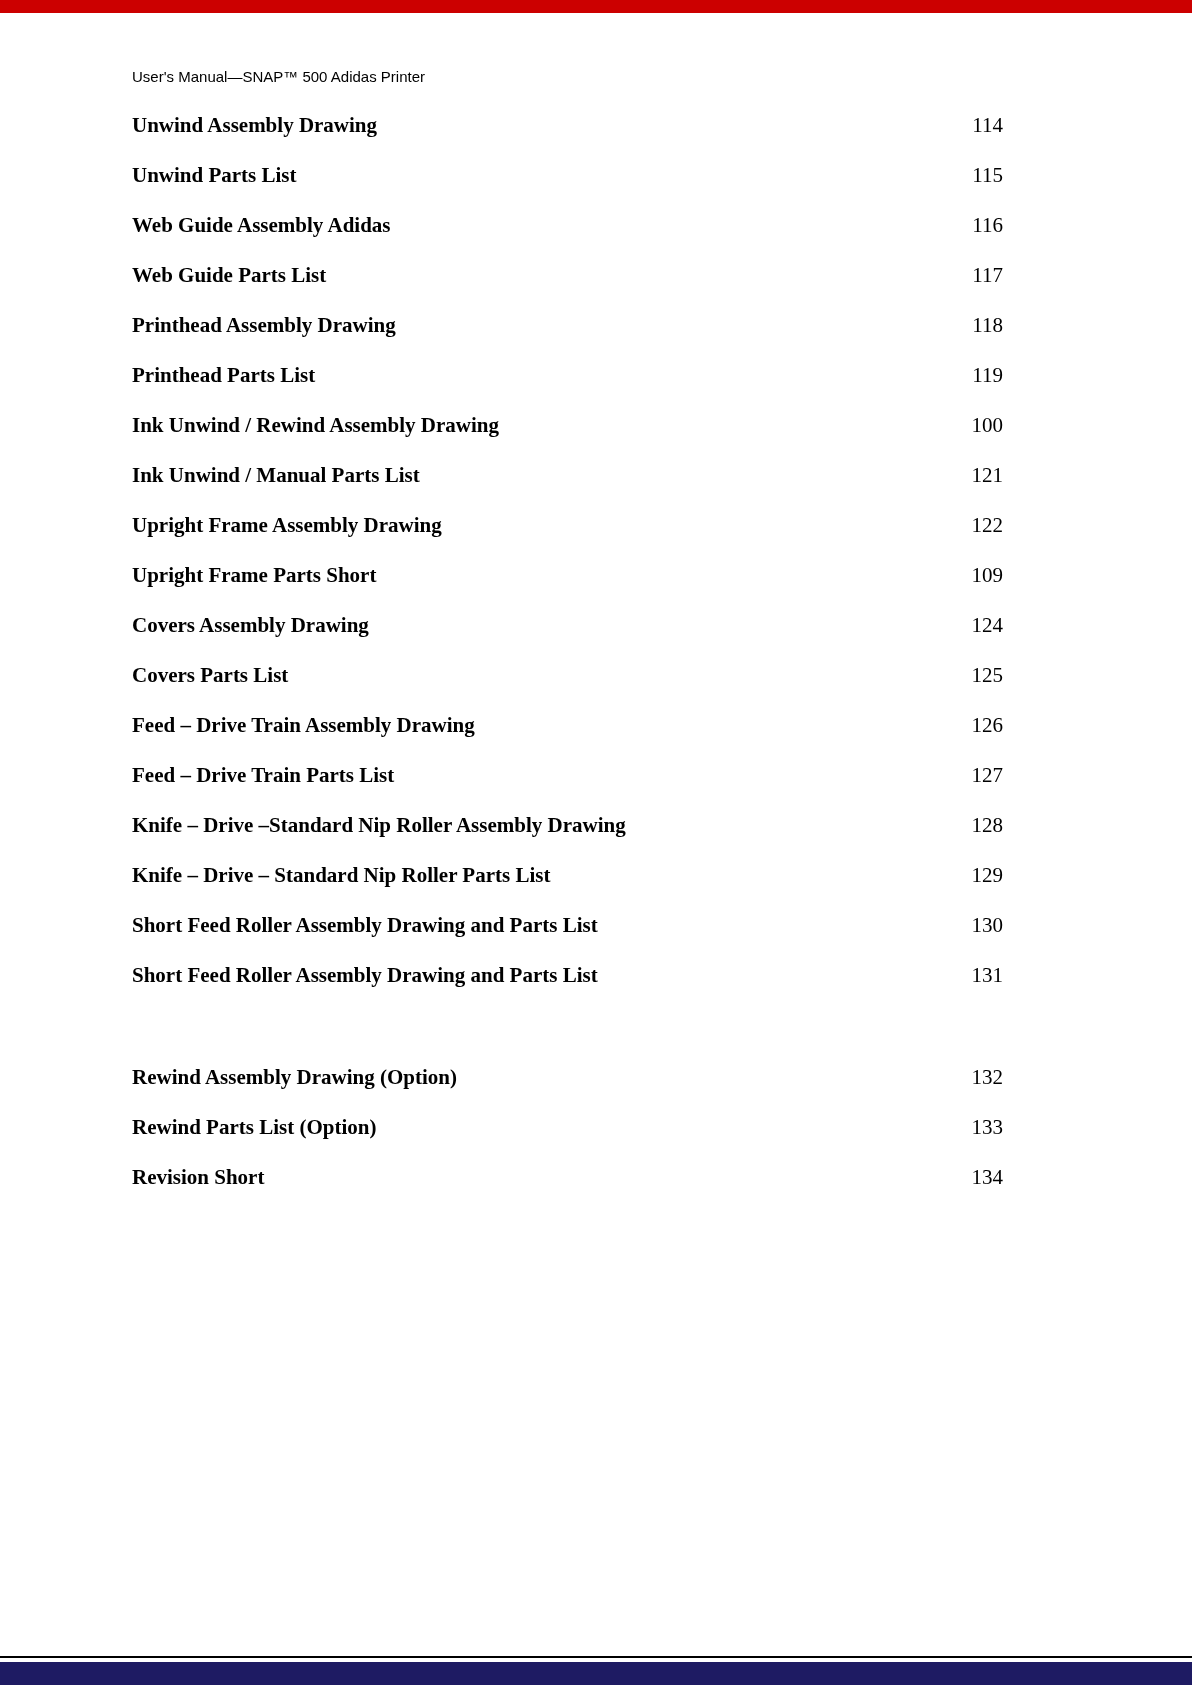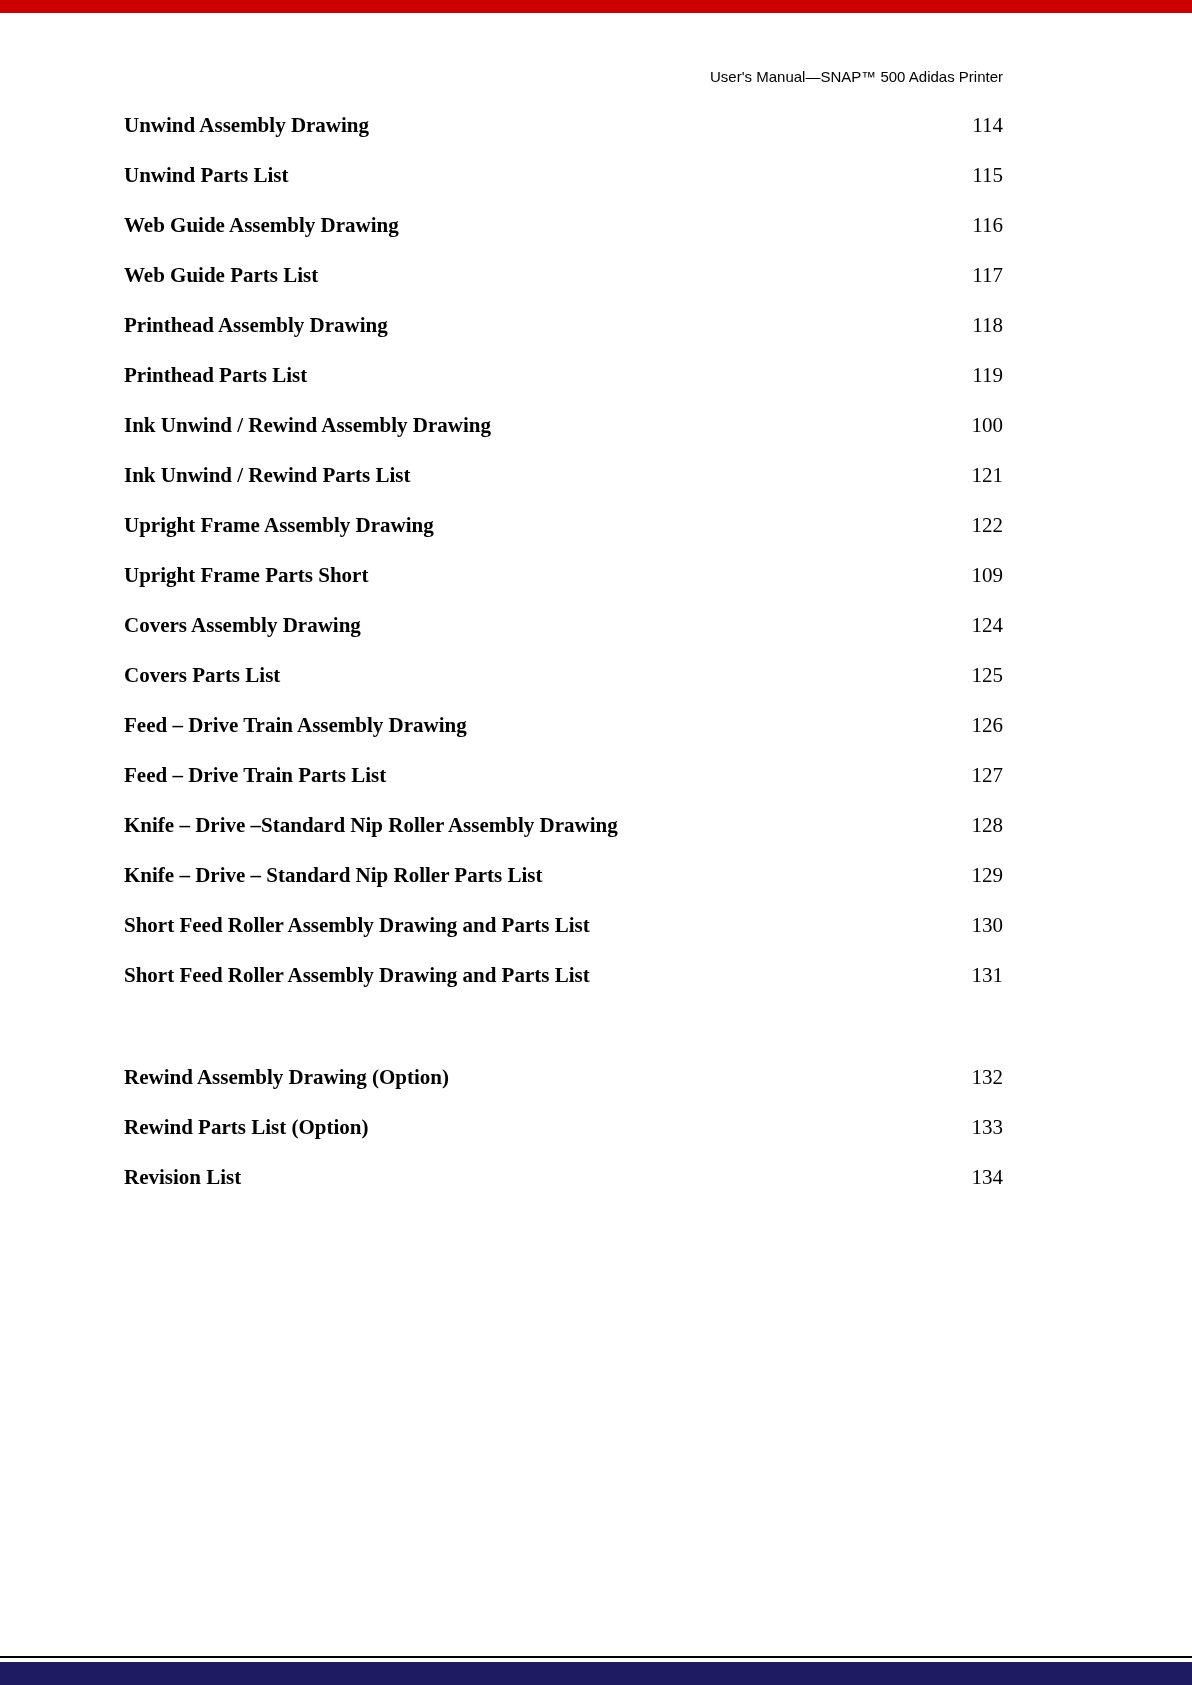--- a/index.html
+++ b/index.html
@@ -32,23 +32,22 @@
   .bottom-accent-bar {
     position: absolute;
     left: 0;
     bottom: 0;
     width: 100%;
     height: 23px;
   }
   .content {
     position: absolute;
     top: 68px;
-    left: 124px;
+    left: 132px;
     right: 189px;
-    text-align: right;
   }
   .doc-header {
     font-family: "Liberation Sans", sans-serif;
     font-size: 15px;
     line-height: 18px;
     color: #000000;
     margin-bottom: 14px;
   }
   .toc-section + .toc-section {
     margin-top: 52px;
@@ -81,41 +80,41 @@
       <div class="toc-section">
         <div class="toc-row">
           <span class="toc-title">Unwind Assembly Drawing</span>
           <span class="toc-page">114</span>
         </div>
         <div class="toc-row">
           <span class="toc-title">Unwind Parts List</span>
           <span class="toc-page">115</span>
         </div>
         <div class="toc-row">
-          <span class="toc-title">Web Guide Assembly Drawing</span>
+          <span class="toc-title">Web Guide Assembly Adidas</span>
           <span class="toc-page">116</span>
         </div>
         <div class="toc-row">
           <span class="toc-title">Web Guide Parts List</span>
           <span class="toc-page">117</span>
         </div>
         <div class="toc-row">
           <span class="toc-title">Printhead Assembly Drawing</span>
           <span class="toc-page">118</span>
         </div>
         <div class="toc-row">
           <span class="toc-title">Printhead Parts List</span>
           <span class="toc-page">119</span>
         </div>
         <div class="toc-row">
           <span class="toc-title">Ink Unwind / Rewind Assembly Drawing</span>
           <span class="toc-page">100</span>
         </div>
         <div class="toc-row">
-          <span class="toc-title">Ink Unwind / Rewind Parts List</span>
+          <span class="toc-title">Ink Unwind / Manual Parts List</span>
           <span class="toc-page">121</span>
         </div>
         <div class="toc-row">
           <span class="toc-title">Upright Frame Assembly Drawing</span>
           <span class="toc-page">122</span>
         </div>
         <div class="toc-row">
           <span class="toc-title">Upright Frame Parts Short</span>
           <span class="toc-page">109</span>
         </div>
@@ -155,21 +154,21 @@
       <div class="toc-section">
         <div class="toc-row">
           <span class="toc-title">Rewind Assembly Drawing (Option)</span>
           <span class="toc-page">132</span>
         </div>
         <div class="toc-row">
           <span class="toc-title">Rewind Parts List (Option)</span>
           <span class="toc-page">133</span>
         </div>
         <div class="toc-row">
-          <span class="toc-title">Revision List</span>
+          <span class="toc-title">Revision Short</span>
           <span class="toc-page">134</span>
         </div>
       </div>
     </div>
 </div>
 
 <div class="bottom-rule" style="background: rgb(0, 0, 0);"></div>
 <div class="bottom-accent-bar" style="background: rgb(30, 27, 99);"></div>
 
 </body></html>

